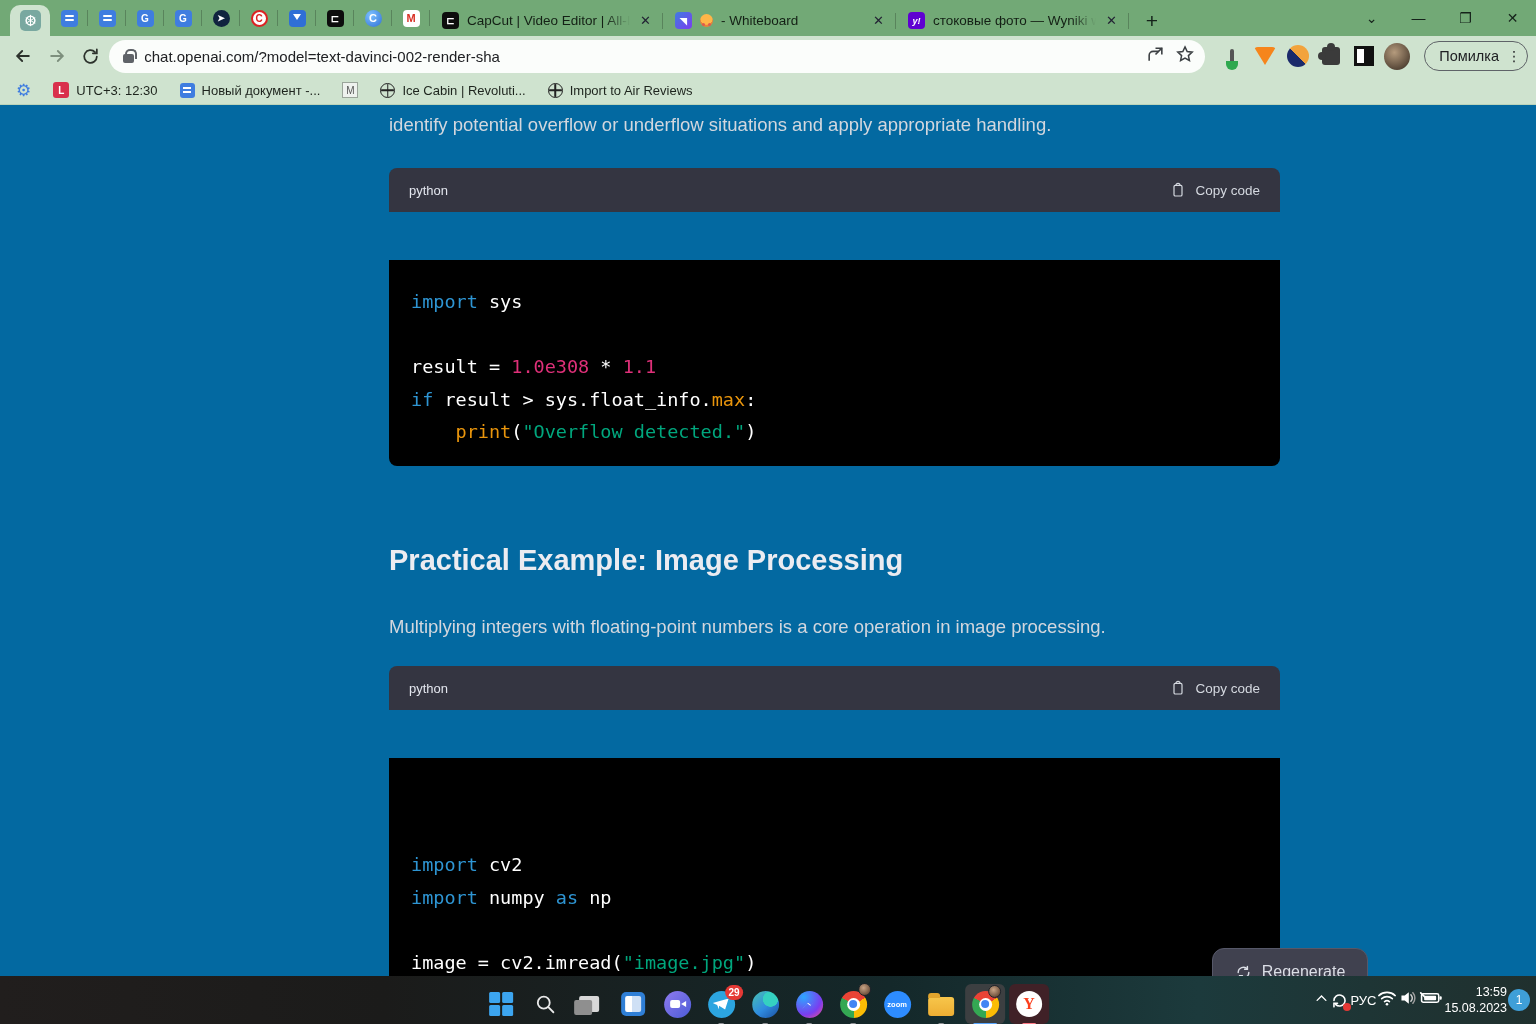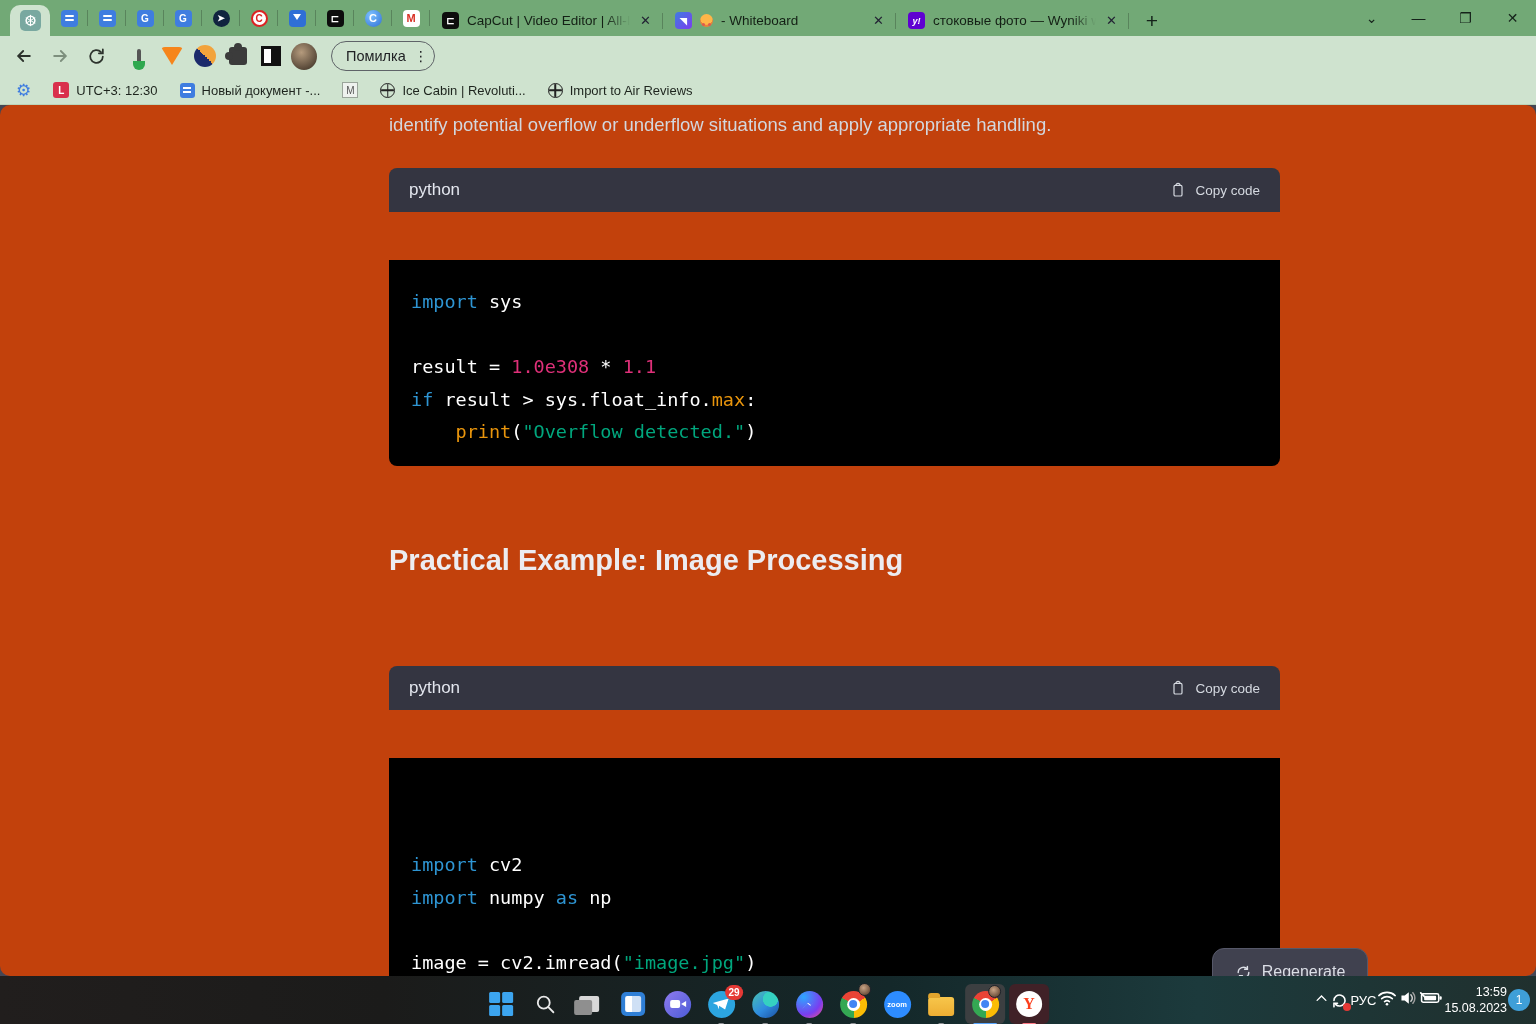--- a/index.html
+++ b/index.html
@@ -79,27 +79,27 @@
             display:flex; align-items:center; justify-content:center; }
   .bm-doc { width:15px; height:15px; background:#3f7de0; border-radius:3px; display:flex; align-items:center; justify-content:center; }
   .bm-doc i { display:block; width:8px; height:2px; background:#fff; box-shadow:0 4px 0 #fff; margin-top:-4px; }
   .bm-m { width:16px; height:16px; border:1px solid #9aa59a; background:#eef2ee; color:#555; font-size:10px;
           display:flex; align-items:center; justify-content:center; }
   .bm-globe { width:15px; height:15px; border-radius:50%; border:1.5px solid #222; position:relative; overflow:hidden; }
   .bm-globe:before { content:""; position:absolute; left:50%; top:0; bottom:0; width:1.5px; background:#222; transform:translateX(-50%); }
   .bm-globe:after { content:""; position:absolute; top:50%; left:0; right:0; height:1.5px; background:#222; transform:translateY(-50%); }
 
   
-  .content { flex:1; background:#c2410c; position:relative; overflow:hidden;border-radius:10px; }
+  .content { flex:1; background:#0369a1; position:relative; overflow:hidden; }
   .conv { width:891px; margin-left:389px; padding-top:7px; }
   .intro { font-size:18.5px; line-height:26px; color:#d3d7de; }
   .codeblock { margin-top:30px; border-radius:8px; }
   .code-header { height:44px; background:#343541; border-radius:8px 8px 0 0; display:flex; align-items:center;
                  justify-content:space-between; padding:0 20px; }
-  .code-lang { font-size:17px; color:#e3e6ee; }
+  .code-lang { font-size:13px; color:#e3e6ee; }
   .copy-btn { display:flex; align-items:center; gap:9px; font-size:13.5px; color:#d5d9e0; }
   .code-body { background:#000; border-radius:0 0 8px 8px; padding:26px 22px 18px;
                font-family:"DejaVu Sans Mono", monospace; font-size:18.5px; line-height:32.5px;
                color:#fff; white-space:pre; overflow:hidden; position:relative;margin-top:48px; }
   .code-body.h1 { height:206px; }
   .code-body.h2 { height:320px; }
   .tok-kw { color:#2e95d3; } .tok-num { color:#df3079; } .tok-str { color:#00a67d; } .tok-fn { color:#e9950c; }
   .heading { margin-top:76px; font-size:29px; font-weight:700; color:#ececf1; line-height:36px; }
   .para { margin-top:30px; font-size:18.5px; line-height:37px; color:#d3d7de; }
   .regen { position:absolute; left:1212px; top:843px; width:156px; height:48px; background:#40414f;
@@ -249,20 +249,36 @@
       <svg width="20" height="20" viewBox="0 0 24 24">
           <path d="M5 12h13 M13 6l6 6-6 6" stroke="#7d8f7d" stroke-width="2.2" fill="none" stroke-linecap="round"></path>
         </svg>
     </span>
     <span class="navbtn">
       <svg width="19" height="19" viewBox="0 0 24 24">
           <path d="M20 12a8 8 0 1 1-2.3-5.6" stroke="#2c322c" stroke-width="2.2" fill="none" stroke-linecap="round"></path>
           <path d="M20 3v5h-5" stroke="#2c322c" stroke-width="2.2" fill="none" stroke-linecap="round"></path>
         </svg>
     </span>
+    <div class="urlpill">
+      <span class="lock"></span>
+      <span class="url-text">chat.openai.com/?model=text-davinci-002-render-sha</span>
+      <span>
+        <svg width="19" height="19" viewBox="0 0 24 24">
+            <path d="M4 20v-7a5 5 0 0 1 5-5h7" stroke="#3c4043" stroke-width="2" fill="none"></path>
+            <path d="M12 4h8v8" stroke="#3c4043" stroke-width="2" fill="none"></path>
+            <path d="M20 4l-8 8" stroke="#3c4043" stroke-width="2" fill="none"></path>
+          </svg>
+      </span>
+      <span>
+        <svg width="20" height="20" viewBox="0 0 24 24">
+            <path d="M12 3.5l2.6 5.6 6 .7-4.5 4.1 1.2 5.9-5.3-3-5.3 3 1.2-5.9L3.4 9.8l6-.7z" stroke="#3c4043" stroke-width="1.8" fill="none"></path>
+          </svg>
+      </span>
+    </div>
     <div class="exts">
       <span class="ext">
           <span class="dig"></span>
         </span>
       <span class="ext">
           <span class="fox"></span>
         </span>
       <span class="ext">
           <span class="coin"></span>
         </span>
@@ -321,21 +337,21 @@
                 <rect x="6" y="5" width="12" height="16" rx="2" stroke="#d5d9e0" stroke-width="1.8" fill="none"></rect>
                 <path d="M9 5a3 3 0 0 1 6 0" stroke="#d5d9e0" stroke-width="1.8" fill="none"></path>
               </svg>
             <span>Copy code</span>
           </span>
         </div>
         <div class="code-body h1"><div class="code-line"><span class="tok-kw">import</span><span> sys</span></div><div class="code-line">&nbsp;</div><div class="code-line"><span>result = </span><span class="tok-num">1.0e308</span><span> * </span><span class="tok-num">1.1</span></div><div class="code-line"><span class="tok-kw">if</span><span> result &gt; sys.float_info.</span><span class="tok-fn">max</span><span>:</span></div><div class="code-line"><span>    </span><span class="tok-fn">print</span><span>(</span><span class="tok-str">"Overflow detected."</span><span>)</span></div></div>
       </div>
 
       <h2 class="heading">Practical Example: Image Processing</h2>
-      <p class="para"><br></p>
+      <p class="para"><span>Multiplying integers with floating-point numbers is a core operation in image processing.</span><br></p>
 
       <div class="codeblock" style="margin-top:21px;">
         <div class="code-header">
           <span class="code-lang">python</span>
           <span class="copy-btn">
             <svg width="16" height="16" viewBox="0 0 24 24">
                 <rect x="6" y="5" width="12" height="16" rx="2" stroke="#d5d9e0" stroke-width="1.8" fill="none"></rect>
                 <path d="M9 5a3 3 0 0 1 6 0" stroke="#d5d9e0" stroke-width="1.8" fill="none"></path>
               </svg>
             <span>Copy code</span>

